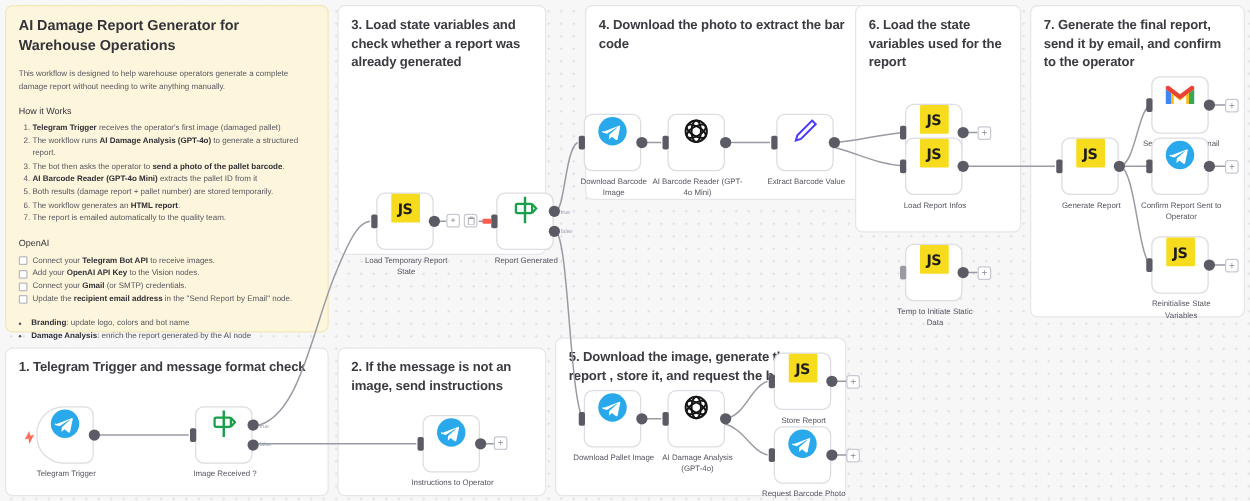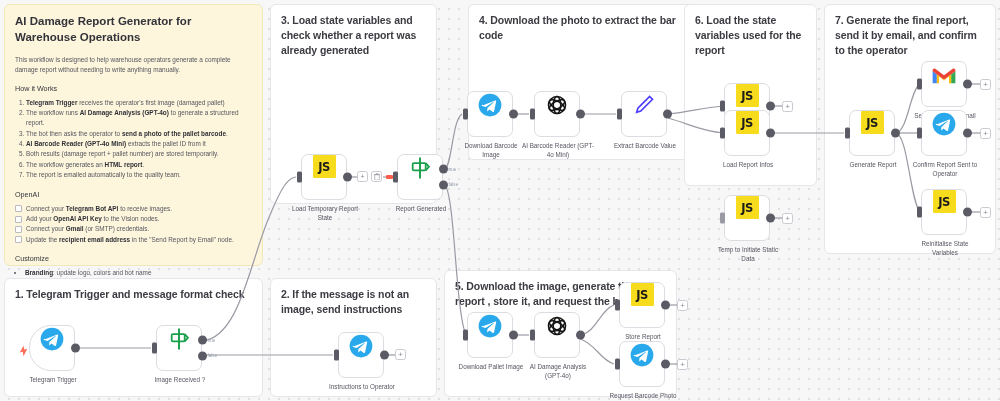--- a/index.html
+++ b/index.html
@@ -149,21 +149,20 @@
           <li>The workflow generates an <b>HTML report</b>.</li>
           <li>The report is emailed automatically to the quality team.</li>
         </ol>
       <h2>OpenAI</h2>
       <ul class="checks" id="setup-list">
           <li>Connect your <b>Telegram Bot API</b> to receive images.</li>
           <li>Add your <b>OpenAI API Key</b> to the Vision nodes.</li>
           <li>Connect your <b>Gmail</b> (or SMTP) credentials.</li>
           <li>Update the <b>recipient email address</b> in the "Send Report by Email" node.</li>
         </ul>
-      <h2>Customize</h2>
       <ul class="bullets" id="cust-list">
           <li><b>Branding</b>: update logo, colors and bot name</li>
           <li><b>Damage Analysis</b>: enrich the report generated by the AI node</li>
         </ul>
     </div>
   </div>
 
   <div class="sticky" style="left:270px; top:4px; width:167px; height:200px;">
     <div class="sticky-title">3. Load state variables and check whether a report was already generated</div>
   </div>

